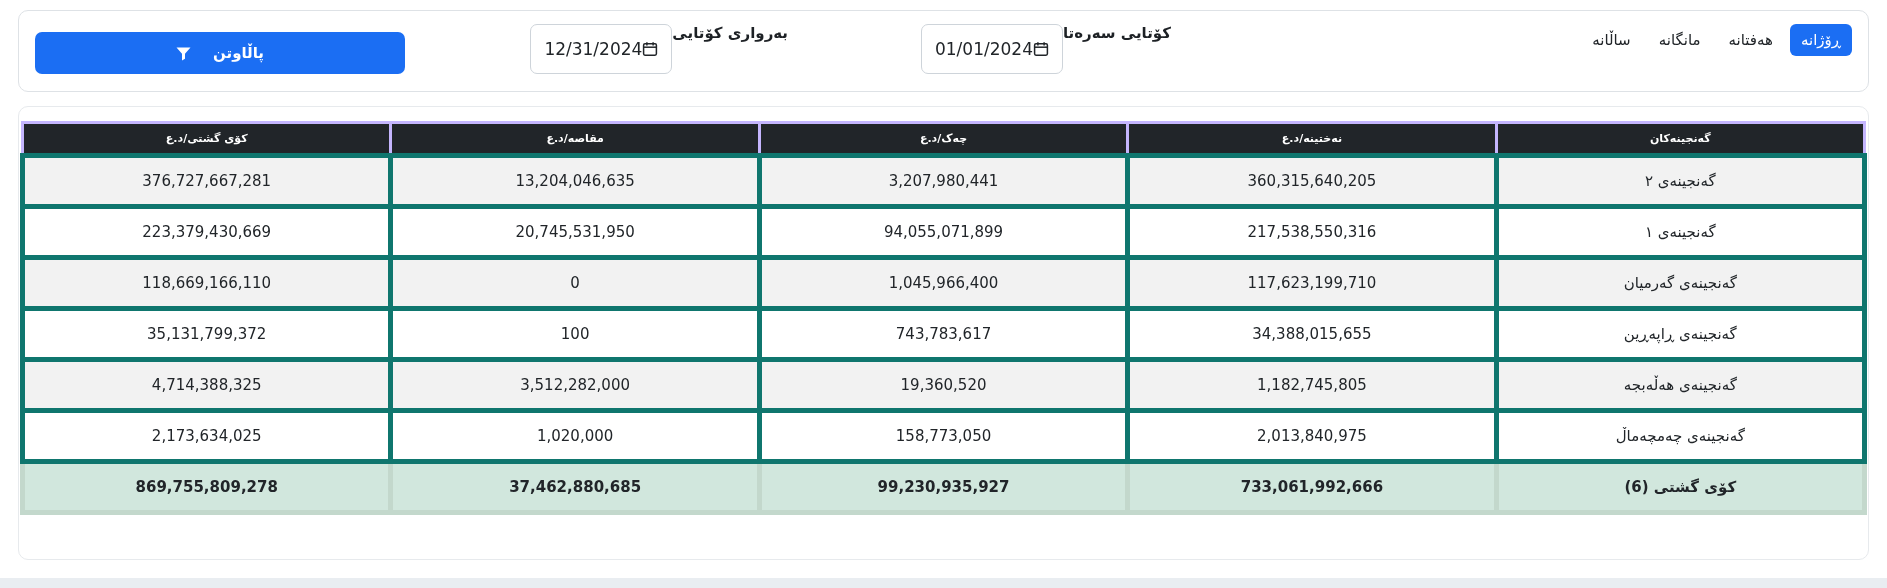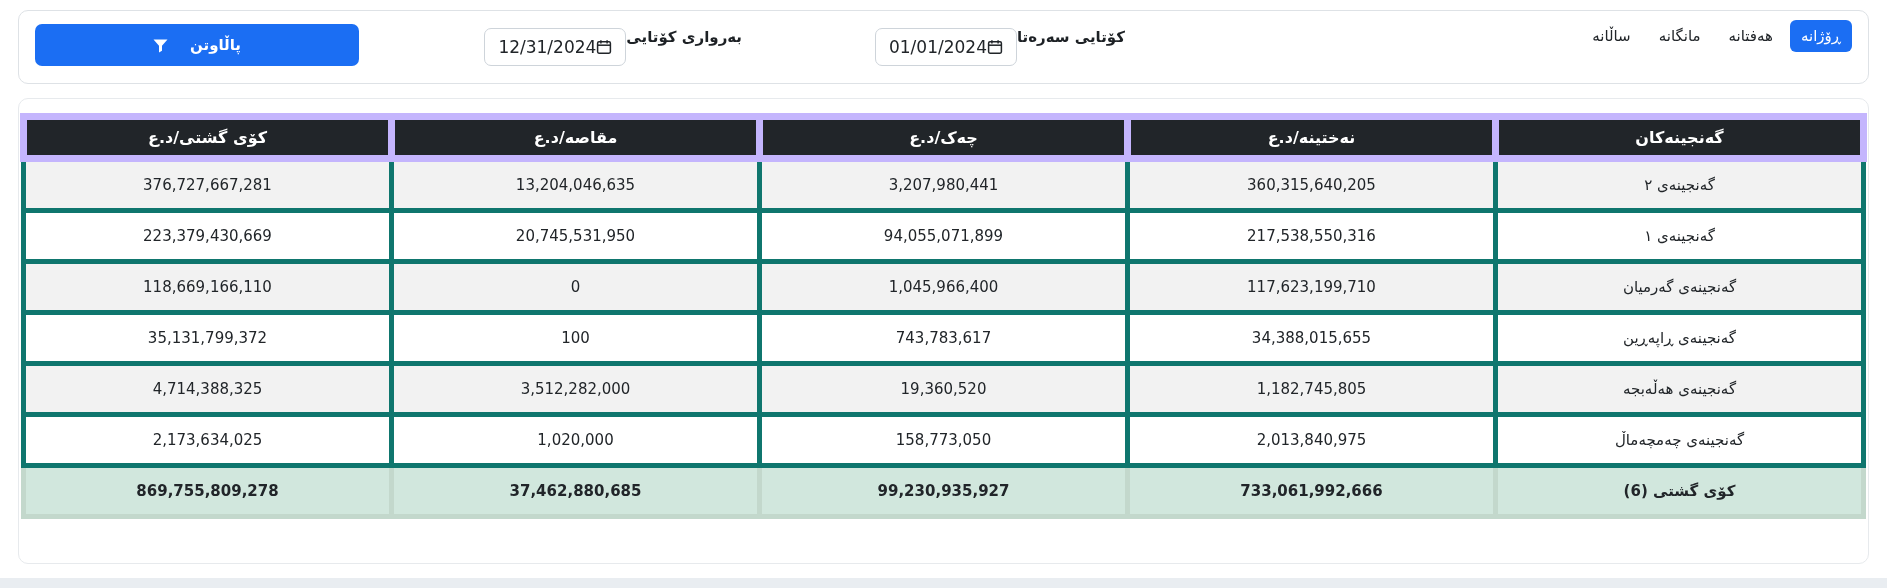--- a/index.html
+++ b/index.html
@@ -60,35 +60,35 @@
   .field { display: flex; flex-direction: row; width: 370px; }
   .field label {
     font-size: 15px;
     font-weight: 600;
     color: #1d2125;
     margin-bottom: 5px;
     text-align: right;
   }
   .date-input {
     direction: ltr;
-    height: 38px;
+    height: 50px;
     background: #fff;
     border: 1px solid #ced4da;
     border-radius: 7px;
     display: flex;
     align-items: center;
     justify-content: space-between;
     padding: 0 13px;
     cursor: text;
   }
   .date-value { font-size: 17px; color: #212529; }
   .cal-icon { flex: 0 0 auto; display: inline-flex; }
 
   .filter-btn {
-    width: 324px;
+    width: 370px;
     height: 42px;
     background: #1b6ef3;
     border: none;
     border-radius: 7px;
     color: #fff;
     font-family: inherit;
     font-size: 15px;
     font-weight: 700;
     display: flex;
     flex-direction: row;
@@ -107,25 +107,25 @@
   }
   table.treasury {
     width: 100%;
     border-collapse: collapse;
     table-layout: fixed;
     direction: rtl;
   }
   table.treasury th {
     background: #212529;
     color: #ffffff;
-    font-size: 16px;
+    font-size: 11px;
     font-weight: 700;
     text-align: center;
     padding: 8px 8px;
-    border: 7px solid #c4b5fd;
+    border: 3px solid #c4b5fd;
   }
   table.treasury td {
     font-size: 15px;
     color: #212529;
     text-align: center;
     padding: 14px 8px;
     border: 5px solid #0f766e;
     background: #fff;
   }
   table.treasury tbody tr:nth-child(odd) td { background: #f2f2f2; }

